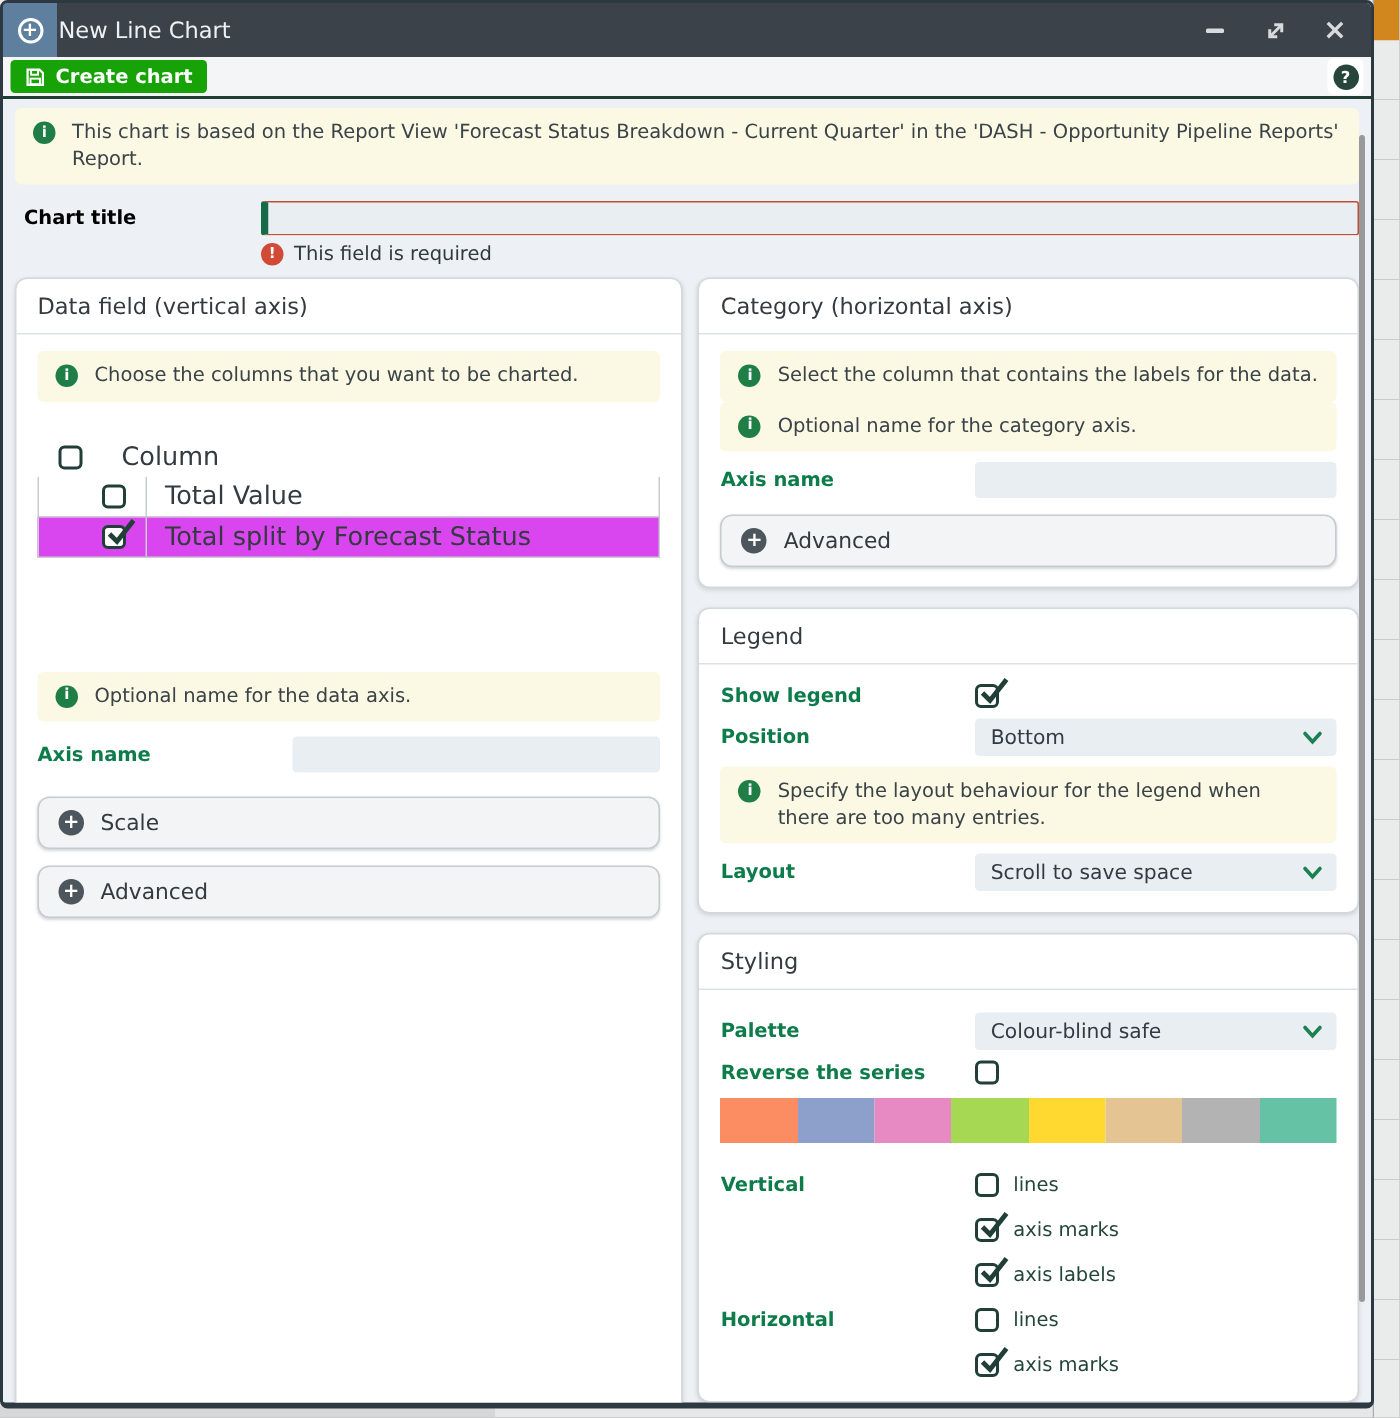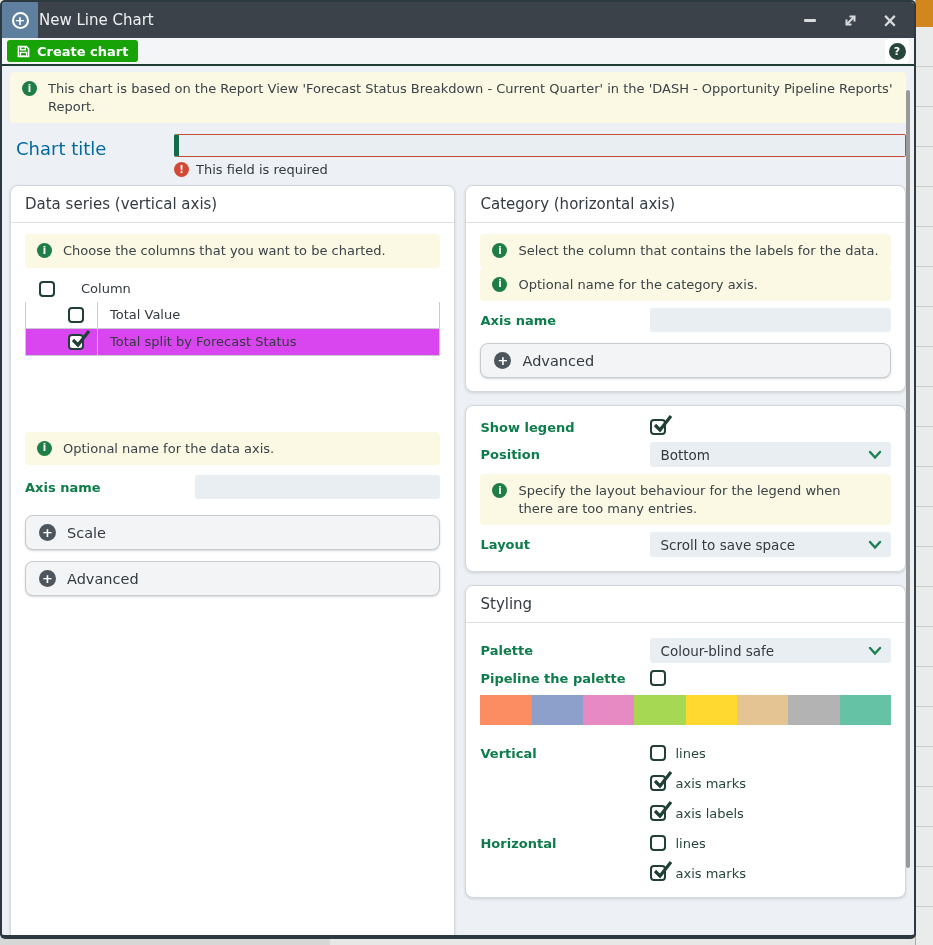--- a/index.html
+++ b/index.html
@@ -37,21 +37,21 @@
      display:flex; align-items:center; justify-content:center; }
 
   .content { padding:6px 8px 8px 8px; }
 
   .info-box { display:flex; align-items:flex-start; gap:11px; background:#fbf8e3; border-radius:4px; padding:8px 12px;
      font-size:13px; color:#3a4348; line-height:1.35; }
   .info-icon { width:15px; height:15px; min-width:15px; background:#1e7e46; color:#fff; border-radius:50%; font-size:10px; font-weight:bold;
      display:flex; align-items:center; justify-content:center; margin-top:1px; font-style:normal; }
 
   .title-row { display:flex; margin:11px 0 4px 6px; }
-  .glabel { width:158px; min-width:158px; color:#0369a1; font-weight:normal; font-size:18px; padding-top:4px; }
+  .glabel { width:158px; min-width:158px; color:#000000; font-weight:bold; font-size:13px; padding-top:4px; }
   .title-field { flex:1; margin-right:0px; }
   .error-input { width:100%; height:23px; background:#e9eef3; border:1px solid #c14e33; border-left:5px solid #156a47;
      border-radius:2px; font-family:inherit; font-size:13px; padding:0 8px; color:#333; }
   .error-row { display:flex; align-items:center; gap:7px; margin-top:5px; font-size:13px; color:#30393d; }
   .error-icon { width:15px; height:15px; background:#d14a36; color:#fff; border-radius:50%; font-size:10px; font-weight:bold;
      display:flex; align-items:center; justify-content:center; }
 
   .columns { display:flex; gap:10px; align-items:flex-start; margin-top:8px; }
   .card { background:#fff; border:1px solid #d3d8dc; border-radius:8px; box-shadow:0 1px 3px rgba(60,70,80,0.18); }
   .card-header { padding:9px 14px; font-size:15px; color:#333a40; border-bottom:1px solid #dde1e4; }
@@ -64,21 +64,21 @@
   .fctrl { flex:1; display:flex; align-items:center; }
   .text-input { width:100%; height:24px; background:#e9eef3; border:none; border-radius:3px; font-family:inherit; font-size:13px; padding:0 8px; color:#333; }
   .select-box { position:relative; width:100%; height:25px; background:#e9eef3; border-radius:3px; display:flex; align-items:center;
      padding:0 28px 0 10px; font-size:13.5px; color:#333a40; cursor:pointer; }
   .select-box svg { position:absolute; right:9px; top:8px; }
 
   .cb { position:relative; width:16px; height:16px; min-width:16px; border:2px solid #203f36; border-radius:4px; background:#fff; display:inline-block; cursor:pointer; }
   .cb svg { position:absolute; top:-6px; left:0px; overflow:visible; }
 
   
-  .ds-table { margin-top:8px; font-size:13px; color:#333a40; }
+  .ds-table { margin-top:24px; font-size:17px; color:#333a40; }
   .ds-hrow { display:flex; align-items:center; height:26px; }
   .ds-row { display:flex; align-items:center; height:27px; border:1px solid #c9ccd0; border-top:none;padding-left:28px; }
   .ds-row:first-of-type { border-top:1px solid #c9ccd0; }
   .ds-cb-cell { width:44px; min-width:44px; display:flex; justify-content:center; align-items:center; align-self:stretch; }
   .ds-row .ds-cb-cell { border-right:1px solid #c9ccd0; }
   .ds-label-cell { padding-left:12px; }
   .ds-row.highlight { background:#d946ef; }
 
   .collapsible { display:flex; align-items:center; gap:11px; background:#f2f4f5; border:1px solid #c6cbcf; border-radius:8px;
      padding:8px 13px; margin:11px 0; font-size:14.5px; color:#333a40; box-shadow:0 1px 2px rgba(60,70,80,0.22); cursor:pointer; }
@@ -155,21 +155,21 @@
           <div class="error-row">
             <span class="error-icon">!</span>
             <span>This field is required</span>
           </div>
         </div>
       </div>
 
       <div class="columns">
 
         <div class="card left-card">
-          <div class="card-header">Data series (vertical axis)</div>
+          <div class="card-header">Data field (vertical axis)</div>
           <div class="card-body">
             <div class="info-box">
               <span class="info-icon">i</span>
               <span>Choose the columns that you want to be charted.</span>
             </div>
 
             <div class="ds-table">
               <div class="ds-hrow">
                 <span class="ds-cb-cell">
                     <span class="cb"></span>
@@ -237,20 +237,21 @@
                 </div>
               </div>
               <div class="collapsible" style="margin-bottom:2px;">
                 <span class="plus-circle">+</span>
                 <span>Advanced</span>
               </div>
             </div>
           </div>
 
           <div class="card">
+            <div class="card-header">Legend</div>
             <div class="card-body">
               <div class="frow" style="margin-top:2px;">
                 <label class="flabel">Show legend</label>
                 <div class="fctrl">
                   <span class="cb">
                     <svg width="20" height="20" viewBox="0 0 20 20">
                         <path d="M3 10 L8 15 L19 1" fill="none" stroke="#203f36" stroke-width="3.2"></path>
                       </svg>
                   </span>
                 </div>
@@ -292,21 +293,21 @@
                 <div class="fctrl">
                   <div class="select-box">
                     <span>Colour-blind safe</span>
                     <svg width="14" height="10" viewBox="0 0 14 10">
                         <path d="M2 2 L7 7.5 L12 2" fill="none" stroke="#1c8052" stroke-width="2.4" stroke-linecap="round"></path>
                       </svg>
                   </div>
                 </div>
               </div>
               <div class="frow">
-                <label class="flabel">Pipeline the palette</label>
+                <label class="flabel">Reverse the series</label>
                 <div class="fctrl">
                   <span class="cb"></span>
                 </div>
               </div>
 
               <div class="palette-bar">
                 <span style="background: rgb(252, 141, 98);"></span>
                 <span style="background: rgb(141, 160, 203);"></span>
                 <span style="background: rgb(231, 138, 195);"></span>
                 <span style="background: rgb(166, 216, 84);"></span>

